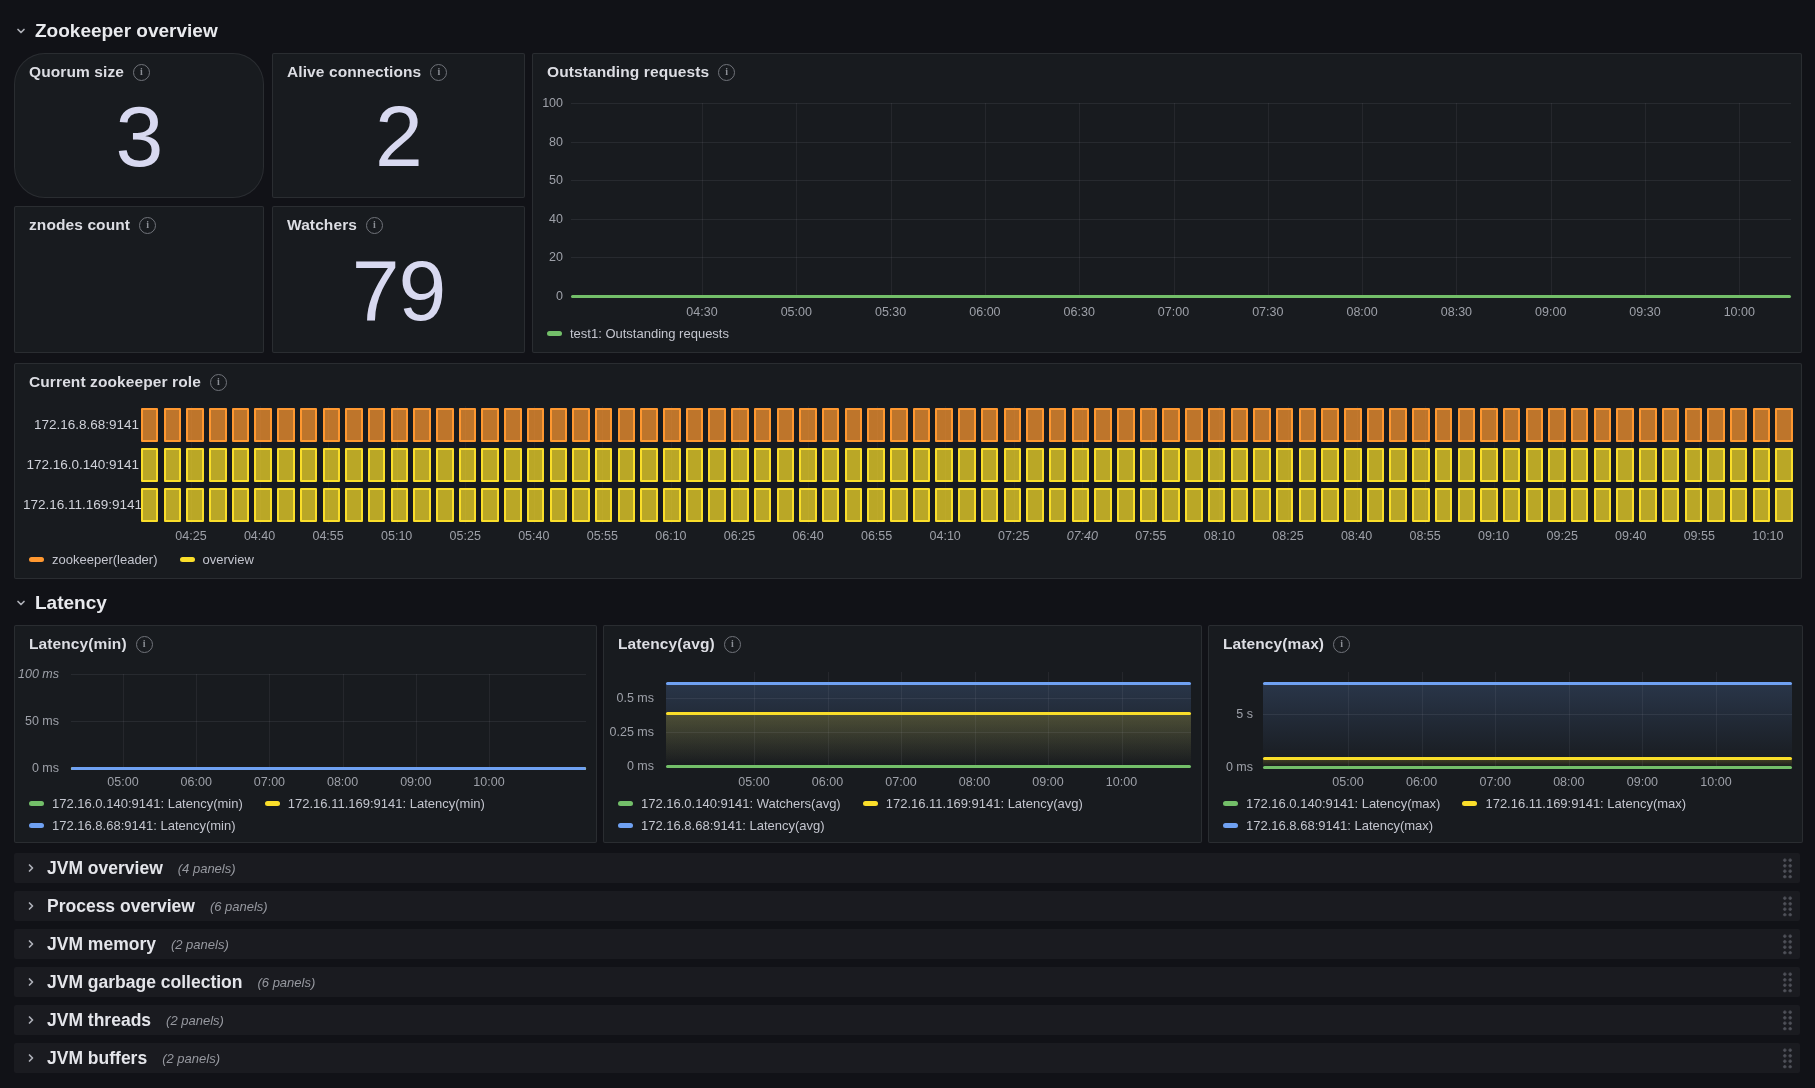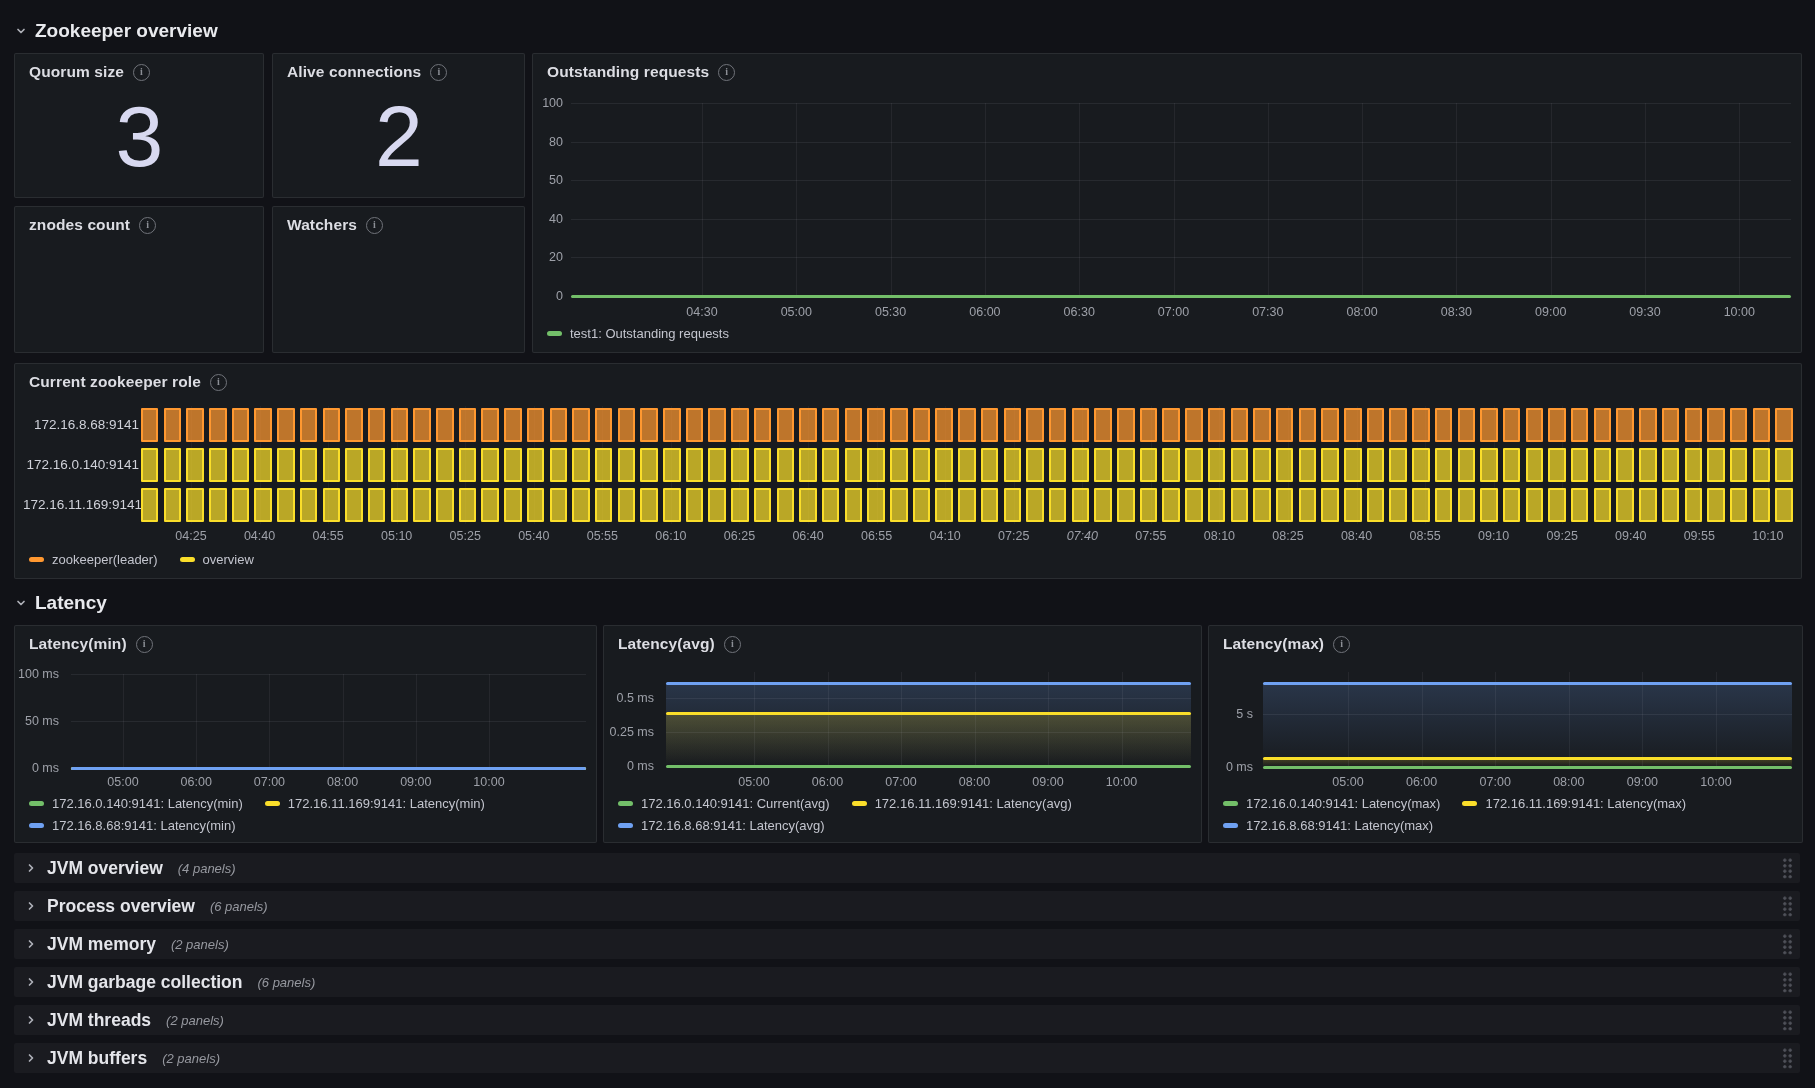--- a/index.html
+++ b/index.html
@@ -58,21 +58,21 @@
 </head>
 <body>
 
 <div class="section-header" style="left:14px;top:18px;">
   <svg class="chev" viewBox="0 0 14 14">
       <polyline points="4,5.5 7,8.5 10,5.5"></polyline>
     </svg>
   <span class="section-title">Zookeeper overview</span>
 </div>
 
-<div class="panel" style="left:14px;top:53px;width:248px;height:143px;">
+<div class="panel" style="left:14px;top:53px;width:248px;height:143px;border-radius:31px;">
   <div class="panel-title-row">
     <span class="panel-title">Quorum size</span>
     <span class="info-icon">i</span>
   </div>
   <div class="stat-value">3</div>
 </div>
 
 <div class="panel" style="left:272px;top:53px;width:251px;height:143px;">
   <div class="panel-title-row">
     <span class="panel-title">Alive connections</span>
@@ -86,20 +86,21 @@
     <span class="panel-title">znodes count</span>
     <span class="info-icon">i</span>
   </div>
 </div>
 
 <div class="panel" style="left:272px;top:206px;width:251px;height:145px;">
   <div class="panel-title-row">
     <span class="panel-title">Watchers</span>
     <span class="info-icon">i</span>
   </div>
+  <div class="stat-value">79</div>
 </div>
 
 <div class="panel" id="p-outstanding" style="left:532px;top:53px;width:1268px;height:298px;">
   <div class="panel-title-row">
     <span class="panel-title">Outstanding requests</span>
     <span class="info-icon">i</span>
   </div>
 <div class="ylab" style="top: 41px; left: 0px; width: 30px;">100</div>
     <div class="hgrid" style="top: 49px; left: 38px; width: 1220px;"></div>
     <div class="ylab" style="top: 79.6px; left: 0px; width: 30px;">80</div>
@@ -438,21 +439,21 @@
       <polyline points="4,5.5 7,8.5 10,5.5"></polyline>
     </svg>
   <span class="section-title">Latency</span>
 </div>
 
 <div class="panel lat-panel" id="p-lat0" style="left:14px;top:625px;width:581px;height:216px;">
   <div class="panel-title-row">
     <span class="panel-title">Latency(min)</span>
     <span class="info-icon">i</span>
   </div>
-<div class="ylab" style="top: 40px; left: 0px; width: 44px;">100 ms</div>
+<div class="ylab" style="top: 40px; left: 0px; width: 44px; font-style: italic;">100 ms</div>
     <div class="hgrid" style="top: 48px; left: 56px; width: 515px; z-index: 2;"></div>
     <div class="ylab" style="top: 87px; left: 0px; width: 44px;">50 ms</div>
     <div class="hgrid" style="top: 95px; left: 56px; width: 515px; z-index: 2;"></div>
     <div class="ylab" style="top: 134px; left: 0px; width: 44px;">0 ms</div>
     <div class="hgrid" style="top: 142px; left: 56px; width: 515px; z-index: 2;"></div>
     <div class="vgrid" style="left: 108px; top: 48px; height: 94px; z-index: 2;"></div>
     <div class="xlab" style="left: 86px; top: 148px;">05:00</div>
     <div class="vgrid" style="left: 181.2px; top: 48px; height: 94px; z-index: 2;"></div>
     <div class="xlab" style="left: 159.2px; top: 148px;">06:00</div>
     <div class="vgrid" style="left: 254.4px; top: 48px; height: 94px; z-index: 2;"></div>
@@ -508,21 +509,21 @@
     <div class="vgrid" style="left: 444px; top: 46px; height: 94px; z-index: 2;"></div>
     <div class="xlab" style="left: 422px; top: 148px;">09:00</div>
     <div class="vgrid" style="left: 517.5px; top: 46px; height: 94px; z-index: 2;"></div>
     <div class="xlab" style="left: 495.5px; top: 148px;">10:00</div>
     <div class="series-line" style="left: 62px; width: 525px; top: 139px; height: 2.5px; background: rgb(115, 191, 105);"></div>
     <div class="series-line" style="left: 62px; width: 525px; top: 86px; height: 2.5px; background: rgb(250, 222, 42);"></div>
     <div class="series-line" style="left: 62px; width: 525px; top: 56px; height: 2.5px; background: rgb(111, 161, 242);"></div>
     <div class="legend-row" style="left: 14px; top: 170px;">
       <div class="legend-item">
         <div class="swatch" style="background: rgb(115, 191, 105);"></div>
-        <span>172.16.0.140:9141: Current(avg)</span>
+        <span>172.16.0.140:9141: Watchers(avg)</span>
       </div>
       <div class="legend-item">
         <div class="swatch" style="background: rgb(250, 222, 42);"></div>
         <span>172.16.11.169:9141: Latency(avg)</span>
       </div>
     </div>
     <div class="legend-row" style="left: 14px; top: 192px;">
       <div class="legend-item">
         <div class="swatch" style="background: rgb(111, 161, 242);"></div>
         <span>172.16.8.68:9141: Latency(avg)</span>

